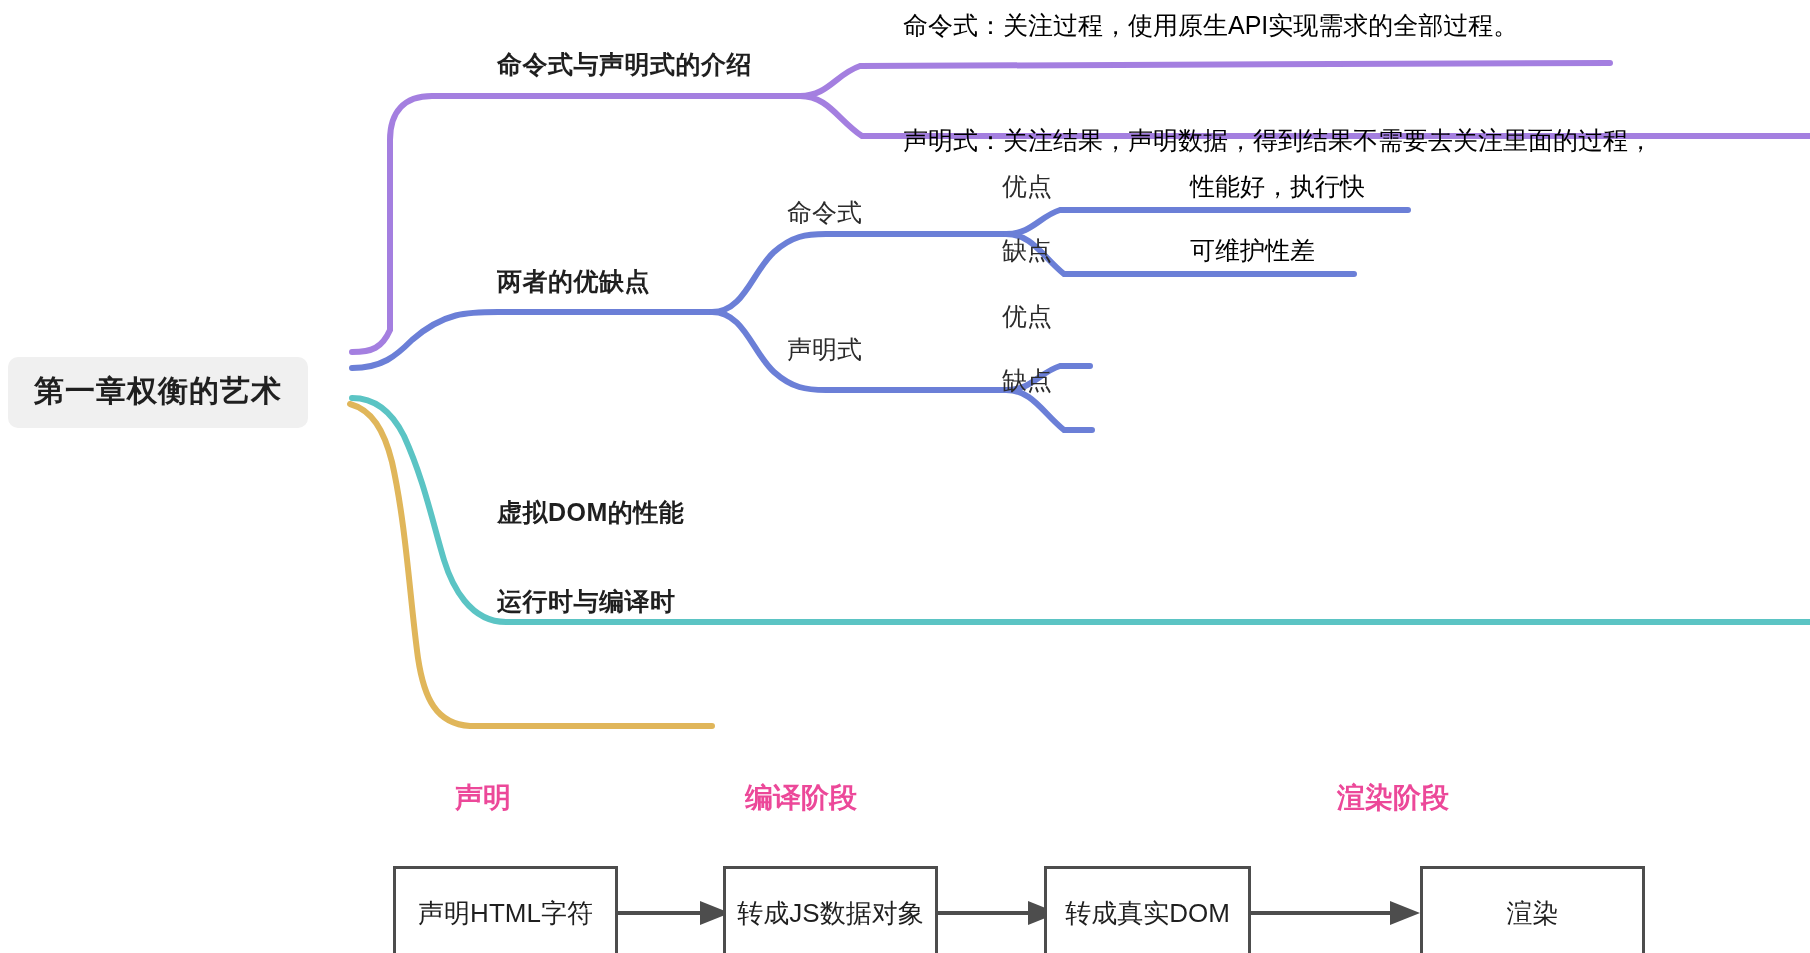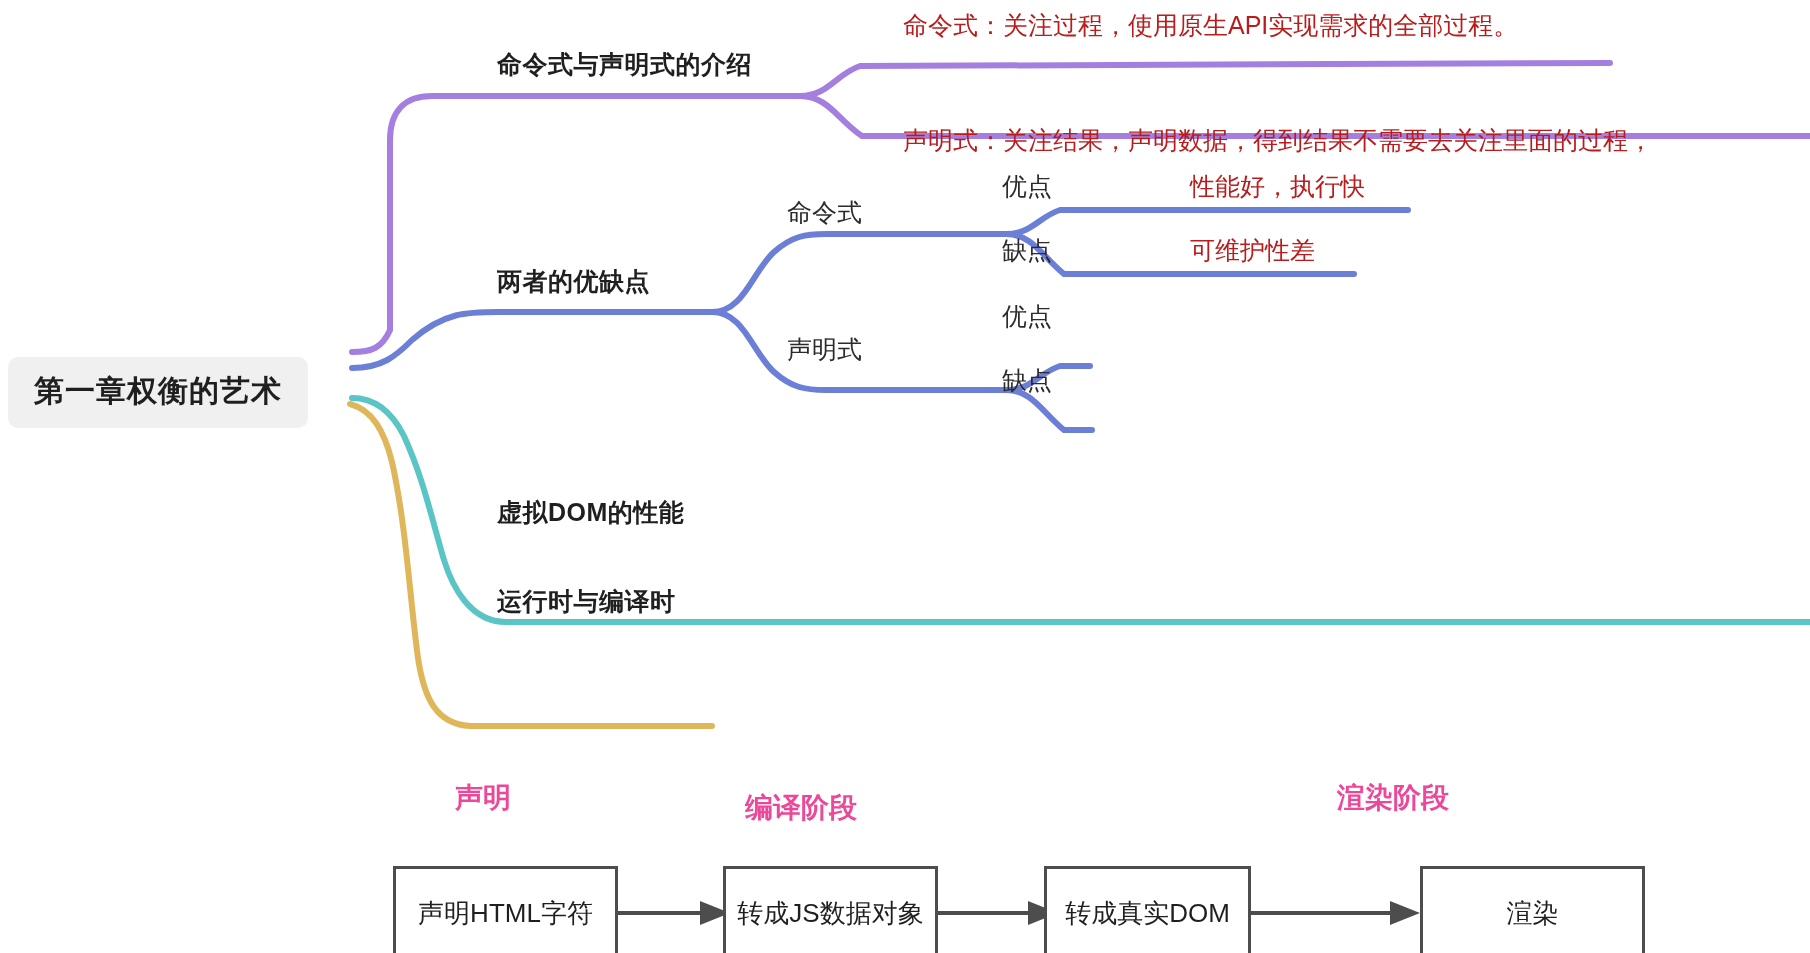--- a/index.html
+++ b/index.html
@@ -53,21 +53,21 @@
   
   .topic-2 {
     font-size: 25px;
     font-weight: normal;
     color: #2b2b2b;
   }
   
   .leaf {
     font-size: 25px;
     font-weight: normal;
-    color: #b91c1c;
+    color: #000000;
   }
   .leaf.wrap {
     white-space: normal;
     width: 830px;
     line-height: 1.55;
   }
   
   .stage-label {
     position: absolute;
     font-size: 28px;
@@ -155,21 +155,21 @@
 
   <div class="node leaf" style="left:1190px; top:234px;">可维护性差</div>
 
   <div class="node leaf" style="left:903px; top:9px;">命令式：关注过程，使用原生API实现需求的全部过程。</div>
 
   <div class="node leaf" style="left:903px; top:82px;margin-top:42px;">声明式：关注结果，声明数据，得到结果不需要去关注里面的过程，</div>
 
 
   <div class="stage-label" style="left:455px; top:779px;">声明</div>
 
-  <div class="stage-label" style="left:745px; top:779px;margin-top:10px;">编译阶段</div>
+  <div class="stage-label" style="left:745px; top:779px;">编译阶段</div>
 
   <div class="stage-label" style="left:1337px; top:779px;">渲染阶段</div>
 
   <div class="flow-box" style="left:393px; top:866px; width:225px; height:94px;">声明HTML字符</div>
 
   <div class="flow-box" style="left:723px; top:866px; width:215px; height:94px;">转成JS数据对象</div>
 
   <div class="flow-box" style="left:1044px; top:866px; width:207px; height:94px;">转成真实DOM</div>
 
   <div class="flow-box" style="left:1420px; top:866px; width:225px; height:94px;">渲染</div>

